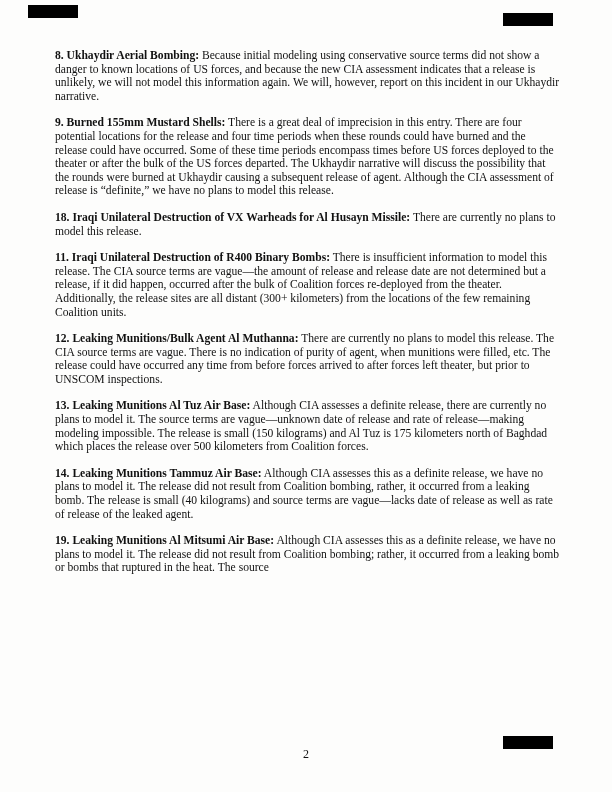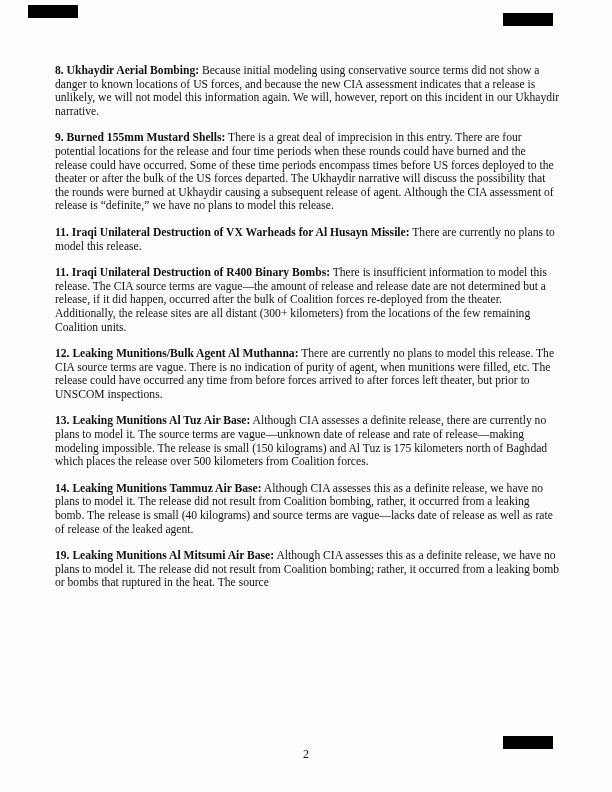--- a/index.html
+++ b/index.html
@@ -22,21 +22,21 @@
   .redaction {
     position: absolute;
     background: #000;
   }
   .redaction.top-left   { left: 28px;  top: 5px;   width: 50px; height: 13px; }
   .redaction.top-right  { left: 503px; top: 13px;  width: 50px; height: 13px; }
   .redaction.bottom-right { left: 503px; top: 736px; width: 50px; height: 13px; }
   .content {
     position: absolute;
     left: 55px;
-    top: 64px;
+    top: 49px;
     width: 505px;
   }
   .para {
     margin: 0 0 13px 0;
     text-align: left;
   }
   .para-heading {
     font-weight: bold;
   }
   .page-number {
@@ -56,21 +56,21 @@
   <div class="redaction top-left"></div>
   <div class="redaction top-right"></div>
   <div class="redaction bottom-right"></div>
 
   <div class="content">
 
     <p class="para"><span class="para-heading">8.  Ukhaydir Aerial Bombing:</span><span>  Because initial modeling using conservative source terms did not show a danger to known locations of US forces, and because the new CIA assessment indicates that a release is unlikely, we will not model this information again. We will, however, report on this incident in our Ukhaydir narrative.</span></p>
 
     <p class="para"><span class="para-heading">9.  Burned 155mm Mustard Shells:</span><span>  There is a great deal of imprecision in this entry.  There are four potential locations for the release and four time periods when these rounds could have burned and the release could have occurred.  Some of these time periods encompass times before US forces deployed to the theater or after the bulk of the US forces departed.  The Ukhaydir narrative will discuss the possibility that the rounds were burned at Ukhaydir causing a subsequent release of agent.  Although the CIA assessment of release is “definite,” we have no plans to model this release.</span></p>
 
-    <p class="para"><span class="para-heading">11.  Iraqi Unilateral Destruction of VX Warheads for Al Husayn Missile:</span><span>  There are currently no plans to model this release.</span></p>
+    <p class="para"><span class="para-heading">18.  Iraqi Unilateral Destruction of VX Warheads for Al Husayn Missile:</span><span>  There are currently no plans to model this release.</span></p>
 
     <p class="para"><span class="para-heading">11.  Iraqi Unilateral Destruction of R400 Binary Bombs:</span><span>  There is insufficient information to model this release.  The CIA source terms are vague—the amount of release and release date are not determined but a release, if it did happen, occurred after the bulk of Coalition forces re-deployed from the theater.  Additionally, the release sites are all distant (300+ kilometers) from the locations of the few remaining Coalition units.</span></p>
 
     <p class="para"><span class="para-heading">12.  Leaking Munitions/Bulk Agent Al Muthanna:</span><span>  There are currently no plans to model this release.  The CIA source terms are vague.  There is no indication of purity of agent, when munitions were filled, etc.  The release could have occurred any time from before forces arrived to after forces left theater, but prior to UNSCOM inspections.</span></p>
 
     <p class="para"><span class="para-heading">13.  Leaking Munitions Al Tuz Air Base:</span><span>  Although CIA assesses a definite release, there are currently no plans to model it.  The source terms are vague—unknown date of release and rate of release—making modeling impossible.  The release is small (150 kilograms) and Al Tuz is 175 kilometers north of Baghdad which places the release over 500 kilometers from Coalition forces.</span></p>
 
     <p class="para"><span class="para-heading">14.  Leaking Munitions Tammuz Air Base:</span><span>  Although CIA assesses this as a definite release, we have no plans to model it.  The release did not result from Coalition bombing, rather, it occurred from a leaking bomb.  The release is small (40 kilograms) and source terms are vague—lacks date of release as well as rate of release of the leaked agent.</span></p>
 
     <p class="para"><span class="para-heading">19.  Leaking Munitions Al Mitsumi Air Base:</span><span>  Although CIA assesses this as a definite release, we have no plans to model it.  The release did not result from Coalition bombing; rather, it occurred from a leaking bomb or bombs that ruptured in the heat.  The source</span></p>

